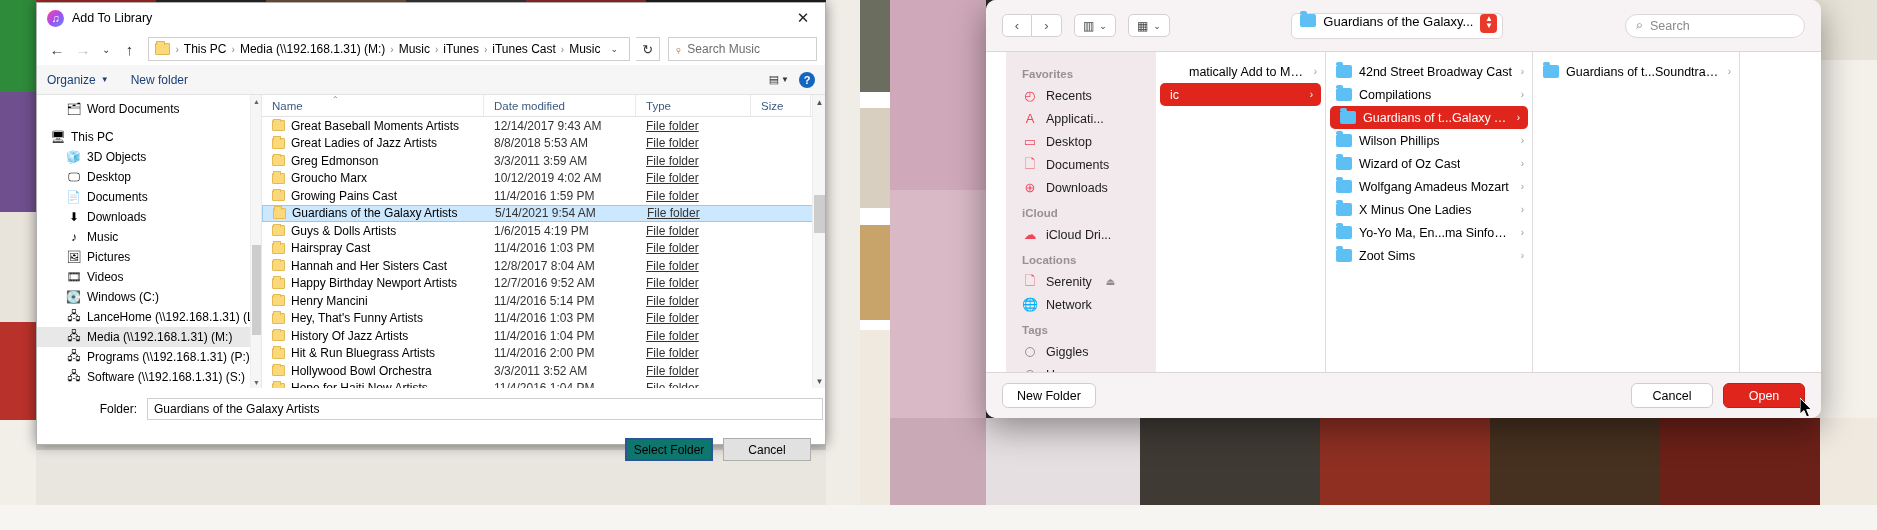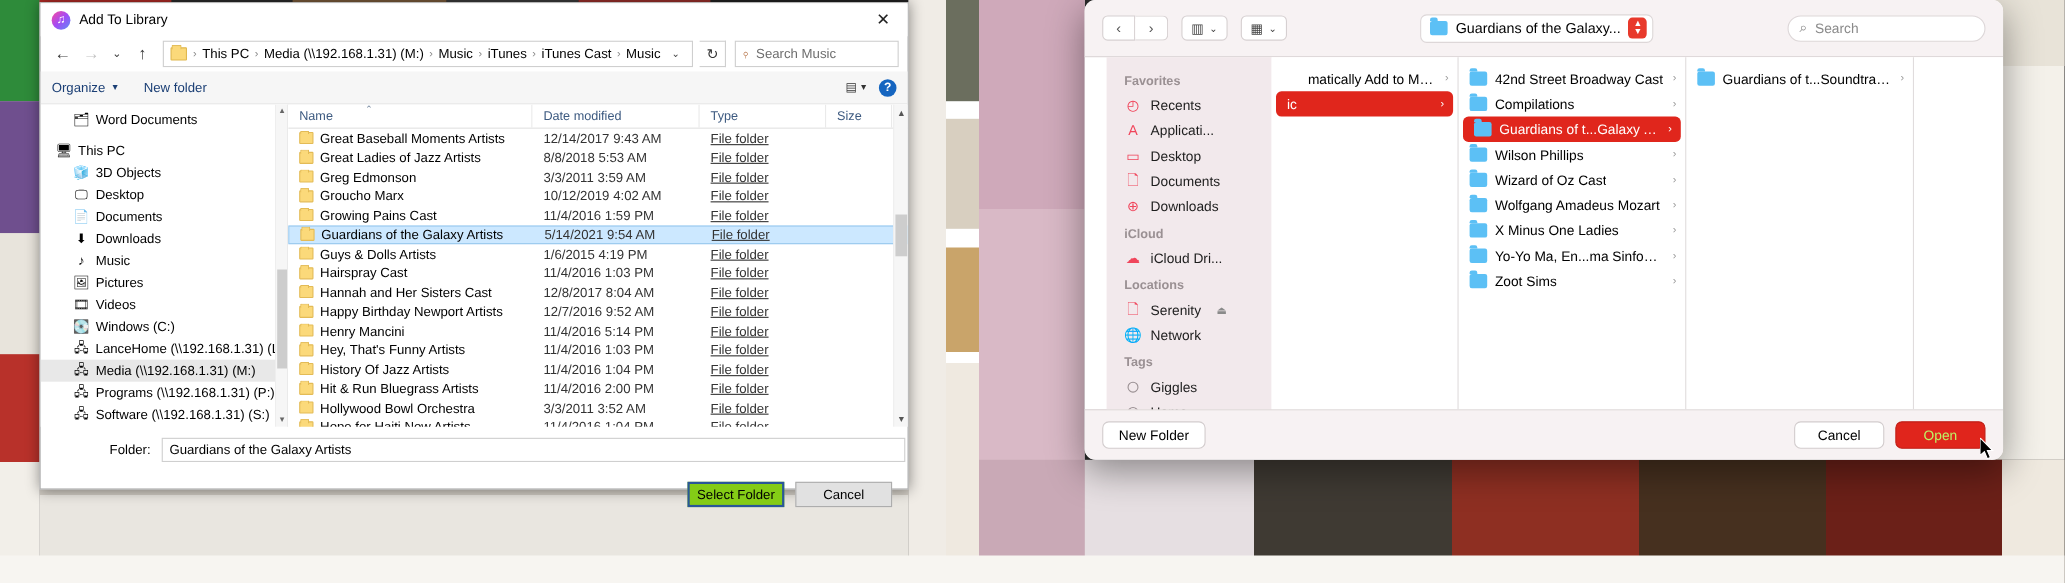--- a/index.html
+++ b/index.html
@@ -169,21 +169,21 @@
   .foot-label { width: 108px; text-align: right; padding-right: 10px; font-size: 12px; }
   .foot-input {
     flex: 1; height: 22px; border: 1px solid #cfcfcf; background: #fff;
     display: flex; align-items: center; padding-left: 6px; font-size: 12px;
   }
   .foot-btns { display: flex; justify-content: flex-end; gap: 10px; padding: 18px 14px 0 0; }
   .wbtn {
     min-width: 88px; height: 23px; font-size: 12px; background: #e1e1e1;
     border: 1px solid #adadad; display: flex; align-items: center; justify-content: center;
   }
-  .wbtn.primary { border: 2px solid #2a5699; background: #84cc16; }
+  .wbtn.primary { border: 2px solid #2a5699; background: #0f766e; }
 
   
   .mac {
     position: absolute; left: 986px; top: 0px;
     width: 835px; height: 418px;
     background: #ffffff;
     border-radius: 10px;
     box-shadow: 0 10px 34px rgba(0,0,0,.4);
     overflow: hidden;
     font-family: "Liberation Sans", sans-serif;
@@ -201,21 +201,21 @@
     font-size: 13px; color: #555;
   }
   .marrow.l { border-radius: 5px 0 0 5px; }
   .marrow.r { border-radius: 0 5px 5px 0; border-left: none; }
   .mseg {
     height: 23px; background: #fff; border: 1px solid #d6d0d1; border-radius: 5px;
     display: flex; align-items: center; gap: 5px; padding: 0 8px; font-size: 12px; color: #444;
   }
   .mac-path {
     height: 26px; background: #fff; border: 1px solid #ddd7d8; border-radius: 6px;
-    display: flex; align-items: center; gap: 7px; padding: 0 5px 0 8px;
+    display: flex; align-items: flex-start; gap: 7px; padding: 0 5px 0 8px;
     font-size: 13px; margin: 0 auto;
   }
   .mac-folder-ic {
     width: 16px; height: 13px; background: #5cc0f5; border-radius: 2px; position: relative; flex: none;
   }
   .mac-folder-ic:after {
     content:""; position:absolute; left:0; top:-3px; width:7px; height:3px;
     background:#5cc0f5; border-radius:2px 2px 0 0;
   }
   .stepper {
@@ -259,21 +259,21 @@
 
   .mac-foot {
     height: 46px; background: #f7f2f3; border-top: 1px solid #dcd6d7;
     display: flex; align-items: center; padding: 0 16px;
   }
   .mbtn {
     height: 25px; min-width: 82px; border-radius: 6px; background: #fff;
     border: 1px solid #d2cccd; font-size: 12.5px; display: flex;
     align-items: center; justify-content: center; padding: 0 14px;
   }
-  .mbtn.red { background: #e0251c; border-color: #c01f17; color: #bef264; }
+  .mbtn.red { background: #e0251c; border-color: #c01f17; color: #ffffff; }
   .mac-foot .right { margin-left: auto; display: flex; gap: 10px; }
   .cursor {
     position: absolute; left: 1800px; top: 398px; width: 14px; height: 20px;
     z-index: 50;
   }
 </style>
 </head>
 <body>
 
 <div id="root">

